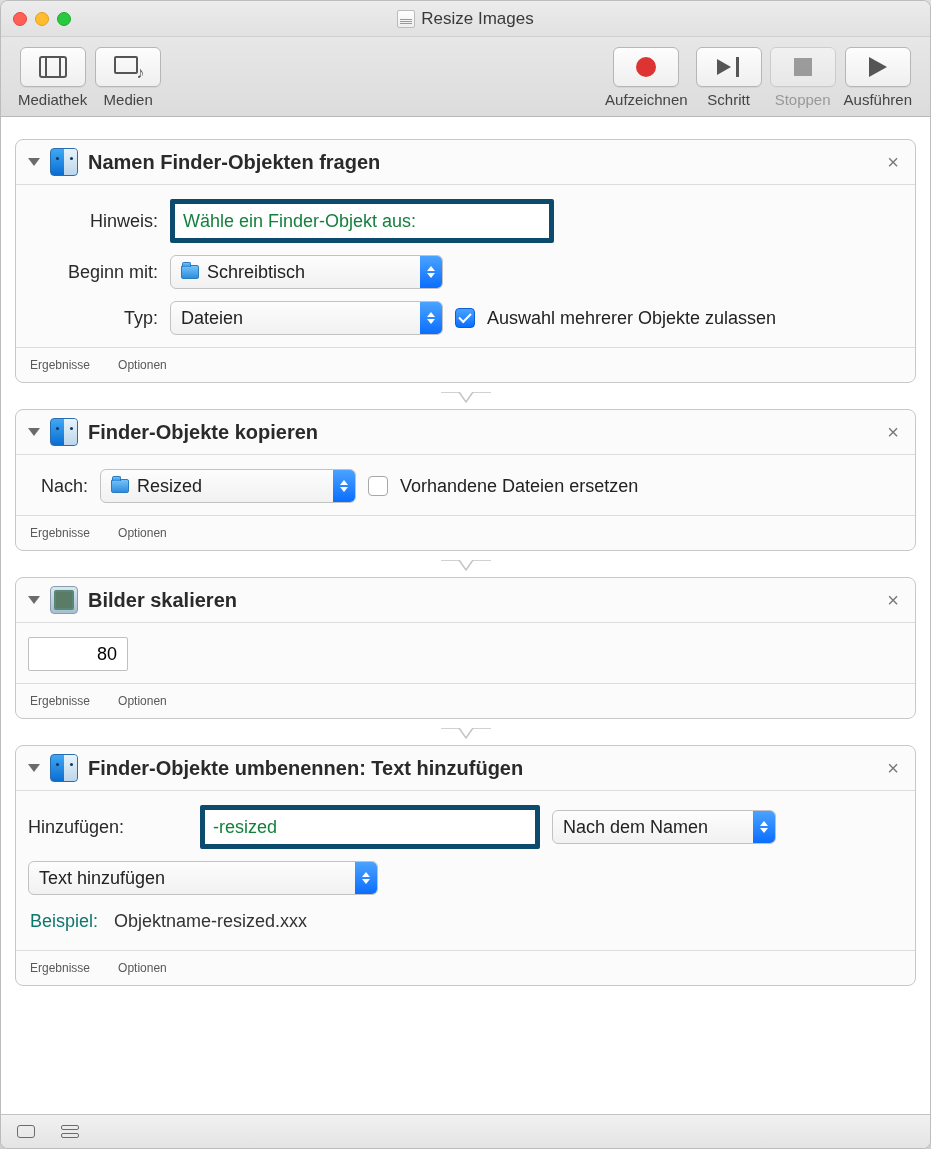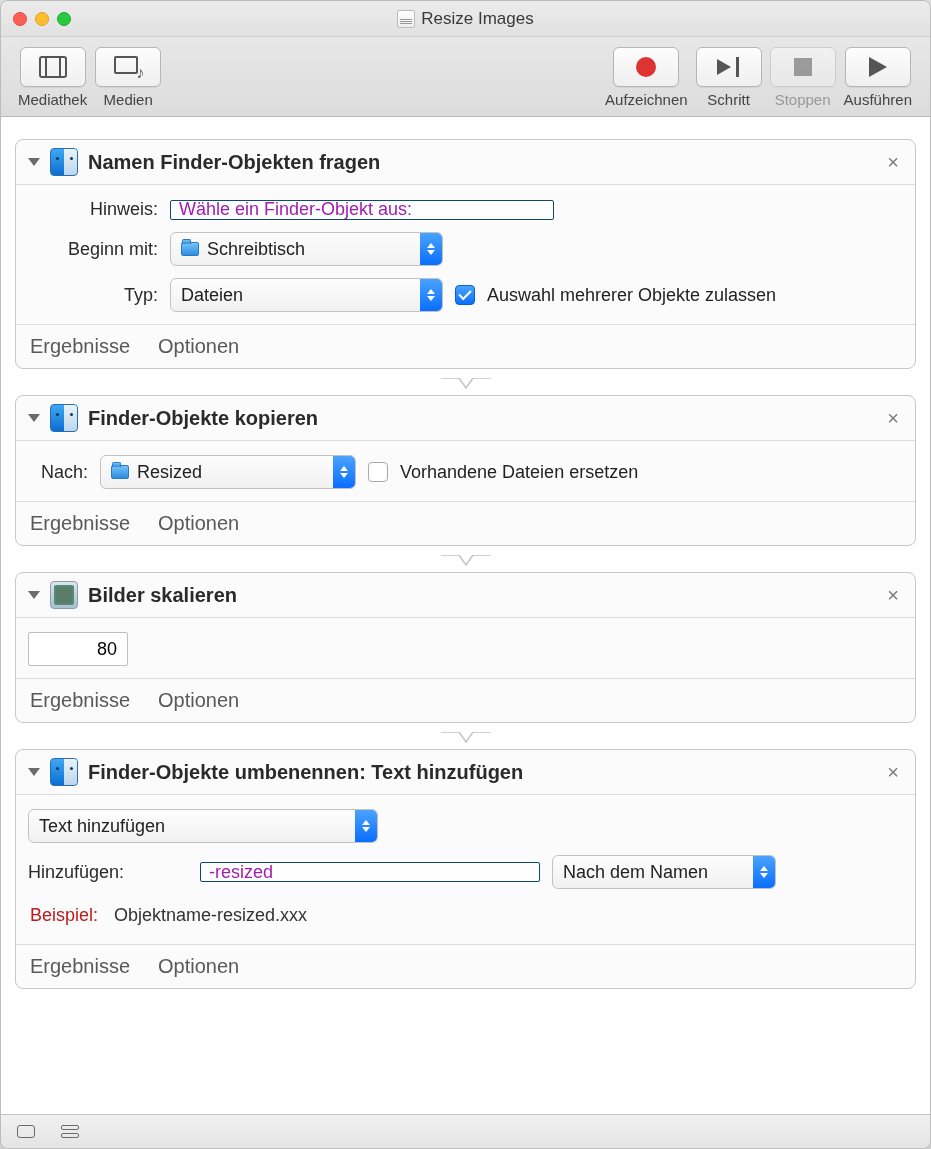--- a/index.html
+++ b/index.html
@@ -151,27 +151,27 @@
 
   .action-body { padding: 14px 12px 12px 12px; display:flex; flex-direction:column; gap:12px; }
   .row { display:flex; align-items:center; gap: 12px; }
   .label-right { text-align:right; color:#2a2a2a; font-size:18px; }
   .label-w1 { width: 130px; }
   .label-w2 { width: 60px; }
   .label-w3 { width: 160px; }
 
   .text-input {
     flex: 0 0 auto;
-    height: 20px;
-    border: 1px solid #0c4a6e;
+    height: 44px;
+    border: 5px solid #0c4a6e;
     background: #fff;
     border-radius: 2px;
     padding: 4px 8px;
     font-size: 18px;
-    color: #a21caf;
+    color: #15803d;
   }
   .ti-w1 { width: 384px; }
   .ti-w2 { width: 340px; }
 
   .popup {
     height: 34px;
     background: linear-gradient(#fdfdfd,#f1f1f1);
     border: 1px solid #c2c2c2;
     border-radius: 6px;
     display:flex; align-items:center;
@@ -233,24 +233,24 @@
     content:""; width:10px;height:5px;border-left:2.5px solid #fff;border-bottom:2.5px solid #fff;
     transform: rotate(-45deg); margin-top:-3px;
   }
   .cb-label { font-size:18px; color:#222; }
 
   .action-footer {
     border-top:1px solid #dcdcdc;
     display:flex; gap: 28px;
     padding: 10px 14px;
   }
-  .footer-link { color:#595959; font-size:20px; font-weight:500; }
+  .footer-link { color:#595959; font-size:12px; font-weight:500; }
 
   .example-row { display:flex; gap: 16px; font-size:18px; color:#333; padding: 4px 2px 6px 2px;}
-  .example-label { color:#b91c1c; }
+  .example-label { color:#0f766e; }
 
   
   .statusbar {
     height: 34px;
     background: linear-gradient(#f1f1f1,#e4e4e4);
     border-top:1px solid #c4c4c4;
     display:flex; align-items:center; gap: 22px;
     padding: 0 14px;
   }
   .sb-btn { width:22px;height:18px;display:flex;align-items:center;justify-content:center; }
@@ -427,33 +427,33 @@
           </svg>
       </div>
       <div class="action-header">
         <div class="disclosure"></div>
         <div class="app-icon finder-icon"></div>
         <div class="action-title">Finder-Objekte umbenennen: Text hinzufügen</div>
         <div class="action-close">×</div>
       </div>
       <div class="action-body">
         <div class="row">
-          <div class="popup pu-w4">
-            <span class="txt">Text hinzufügen</span>
-            <span class="arrows"></span>
-          </div>
-        </div>
-        <div class="row">
           <div class="label-right label-w3" style="text-align:left">Hinzufügen:</div>
           <input class="text-input ti-w2" value="-resized" style="">
           <div class="popup pu-w5">
             <span class="txt">Nach dem Namen</span>
             <span class="arrows"></span>
           </div>
         </div>
+        <div class="row">
+          <div class="popup pu-w4">
+            <span class="txt">Text hinzufügen</span>
+            <span class="arrows"></span>
+          </div>
+        </div>
         <div class="example-row">
           <span class="example-label">Beispiel:</span>
           <span>Objektname-resized.xxx</span>
         </div>
       </div>
       <div class="action-footer">
         <div class="footer-link">Ergebnisse</div>
         <div class="footer-link">Optionen</div>
       </div>
     </div>

